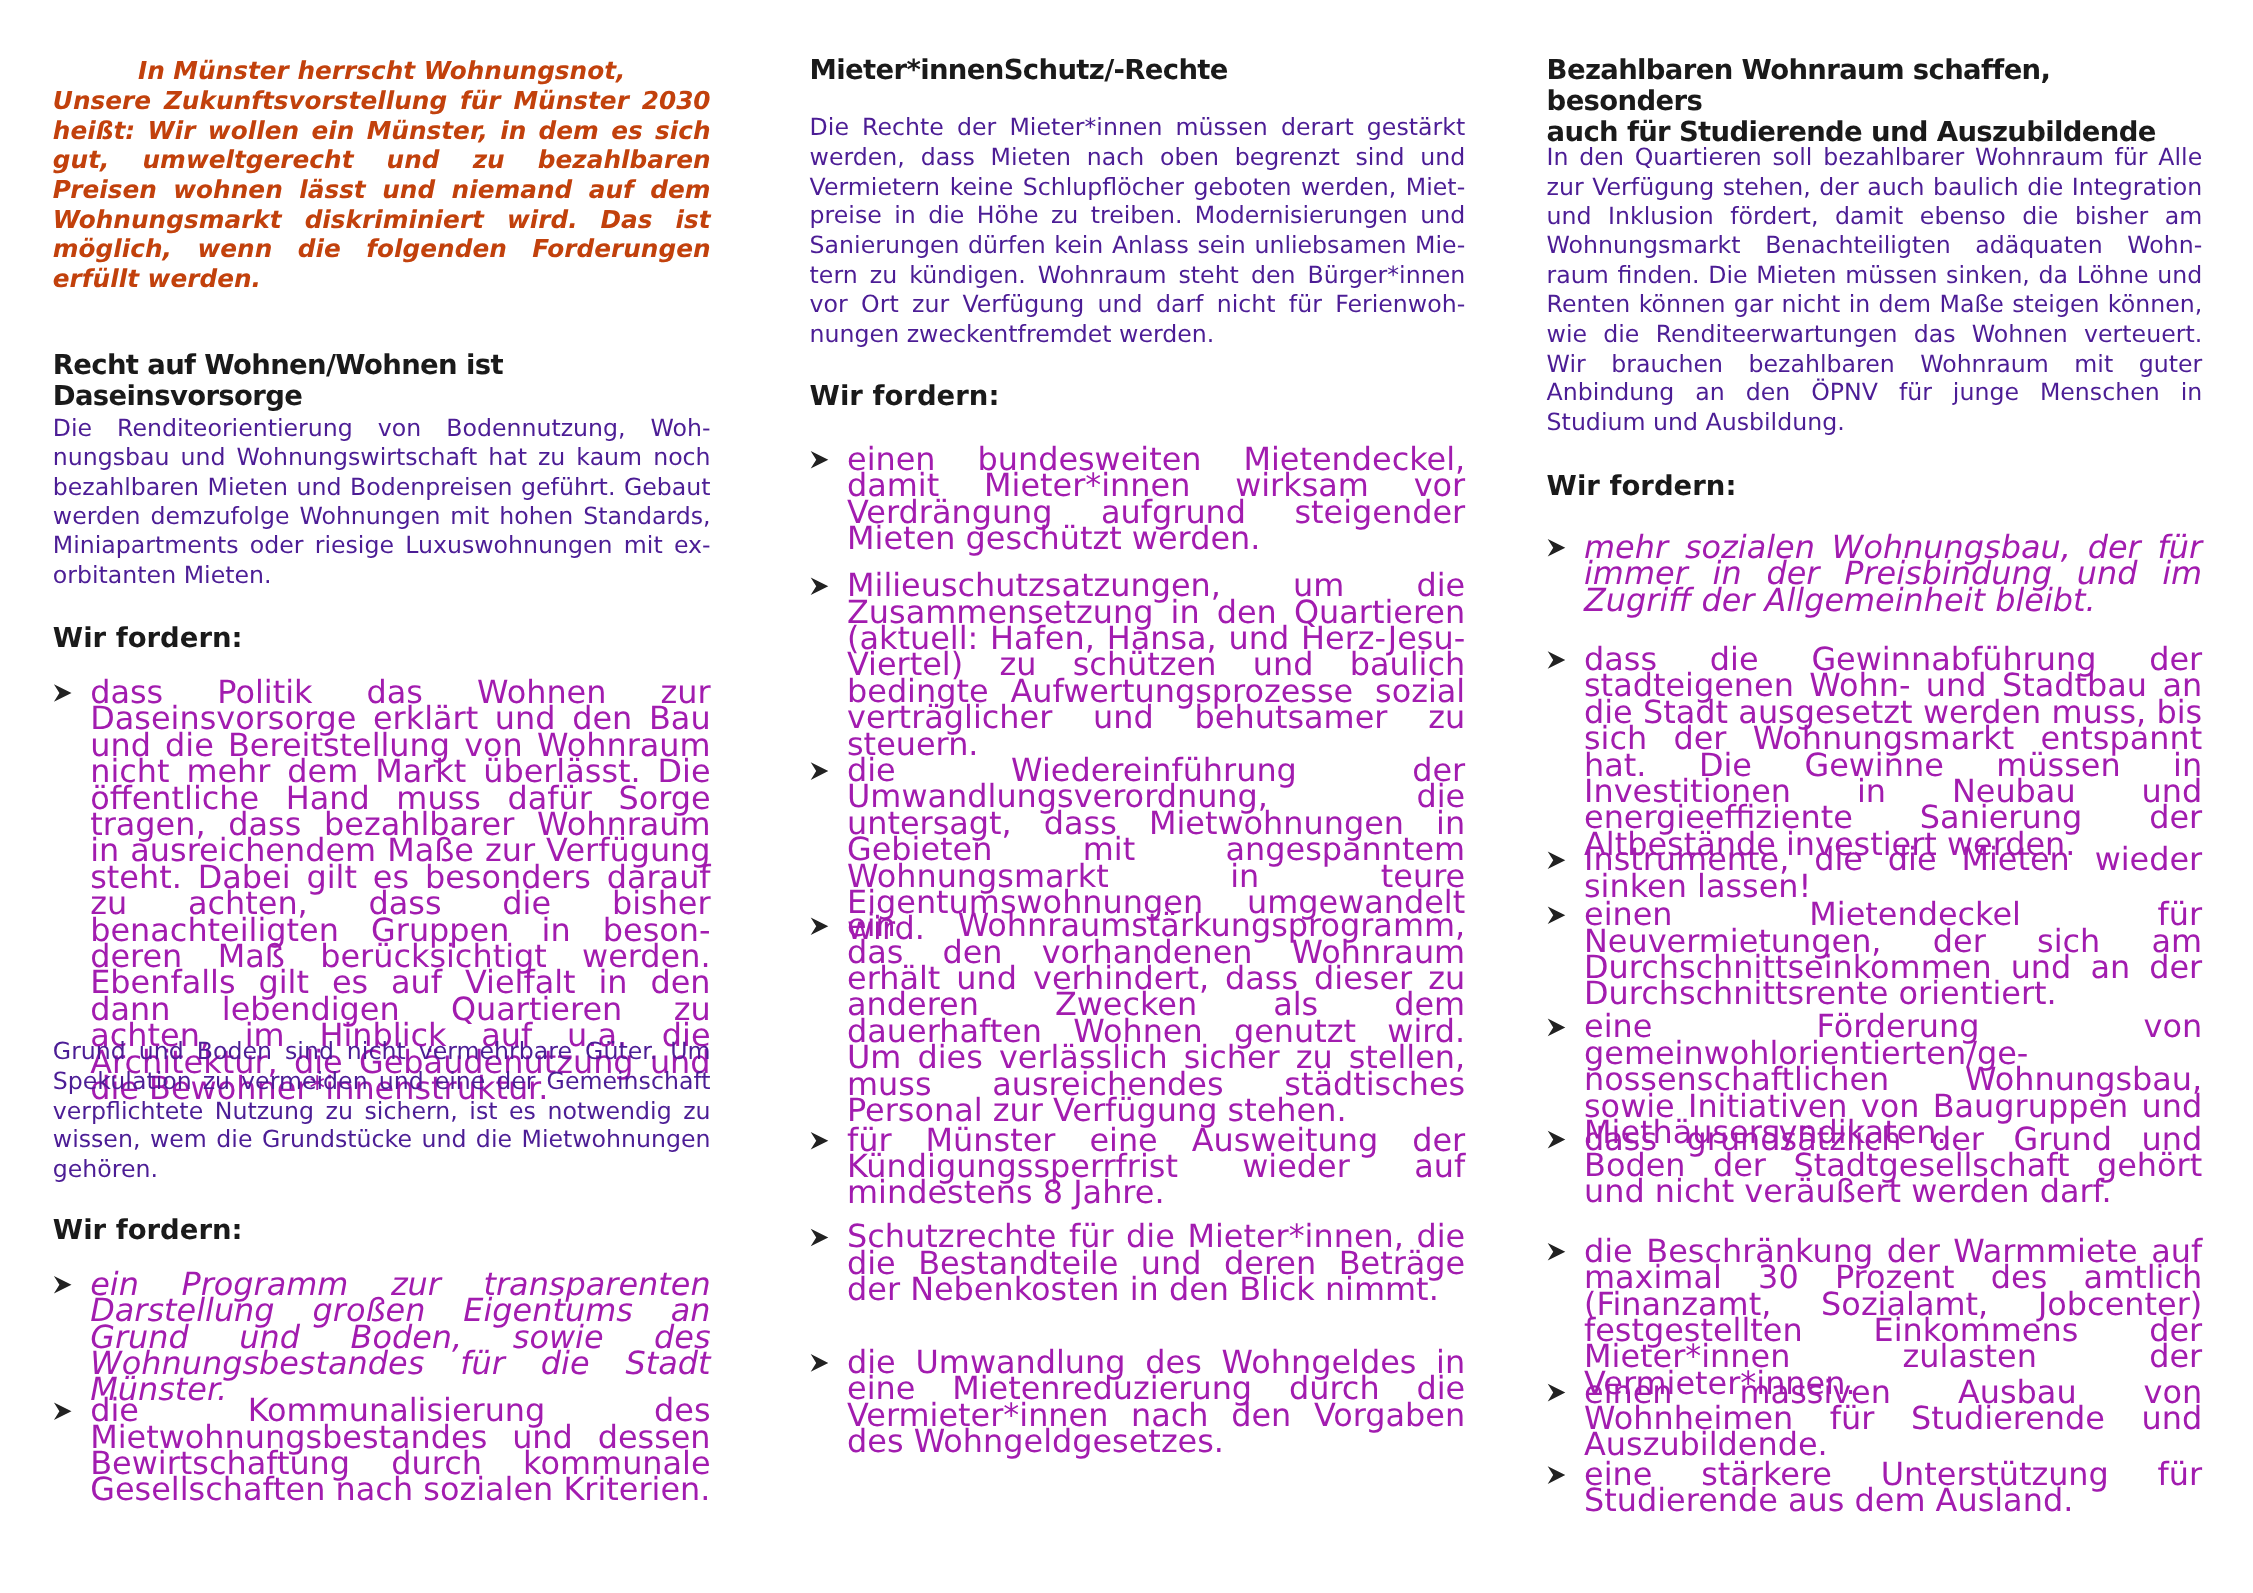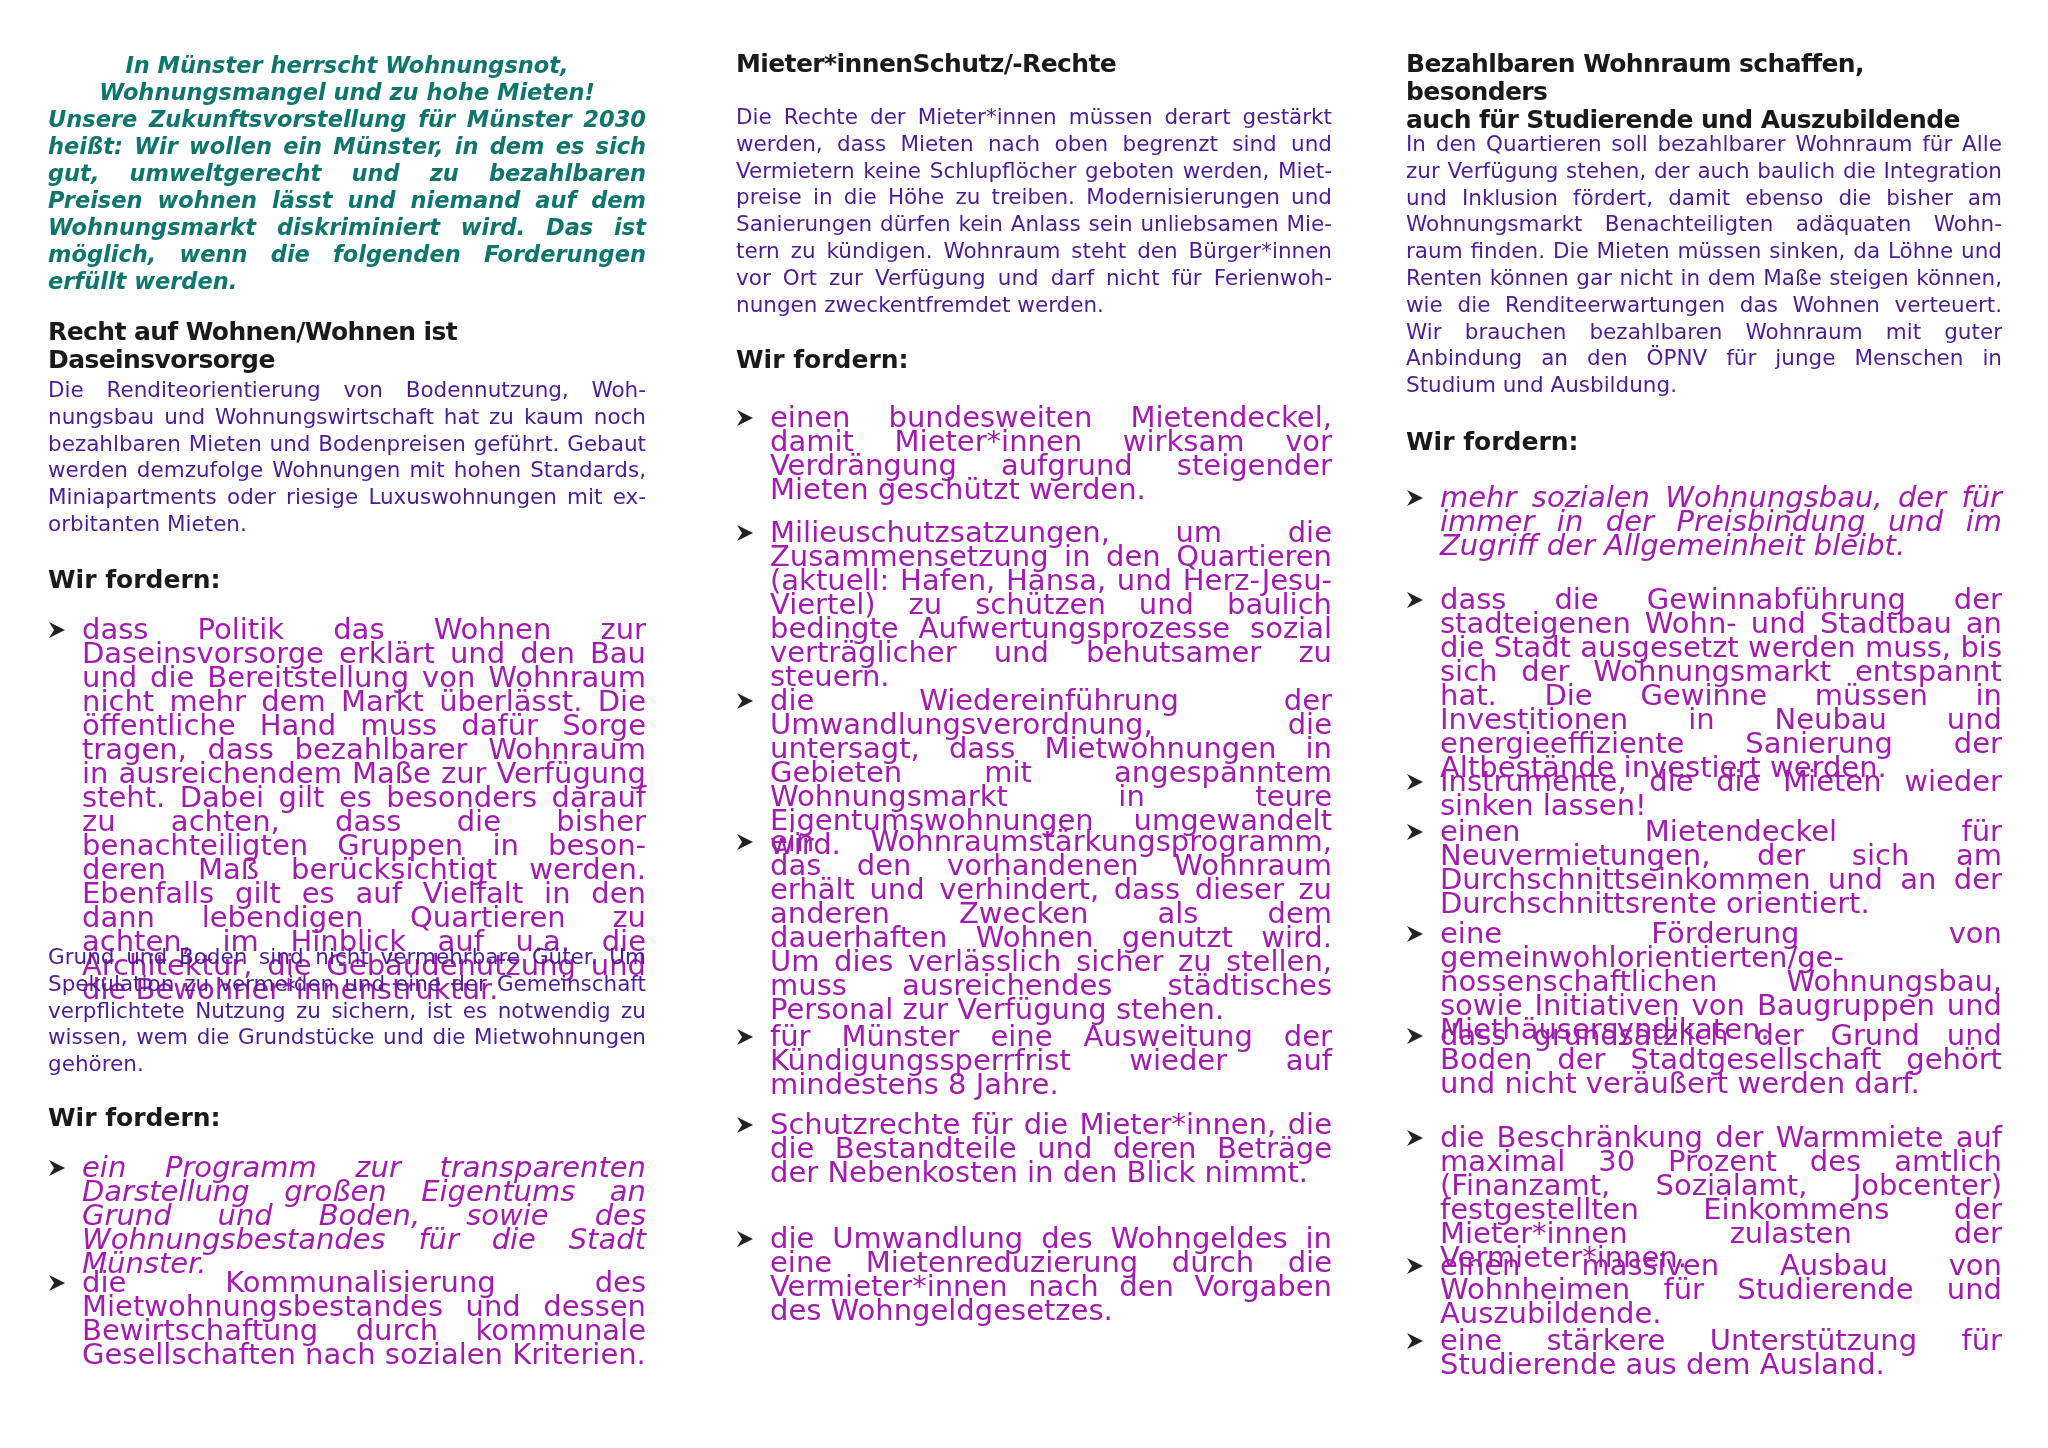--- a/index.html
+++ b/index.html
@@ -8,21 +8,21 @@
     font-family: "DejaVu Sans", sans-serif; color: #1f1f1f;
   }
   .col { position: absolute; top: 0; }
   .col1 { left: 48px; width: 598px; }
   .col2 { left: 736px; width: 596px; }
   .col3 { left: 1406px; width: 596px; }
 
   .intro {
     position: absolute; top: 52px; left: 0; width: 100%;
     font-weight: bold; font-style: italic; font-size: 22.5px; line-height: 27px;
-    text-align: justify; color: #0f766e; margin: 0;
+    text-align: justify; color: #c2410c; margin: 0;
   }
   .intro .c { display: block; text-align: center; }
   .intro .j { display: block; text-align: justify; text-align-last: left; }
 
   h2 {
     position: absolute; left: 0; width: 100%; margin: 0;
     font-family: "DejaVu Sans", sans-serif; font-weight: bold; font-size: 25px;
     line-height: 28px; letter-spacing: -0.6px; color: #1a1a1a;
   }
   h2.center { }
@@ -50,21 +50,20 @@
   <defs>
     <symbol id="arrowhead" viewBox="0 0 18 22">
       <path d="M1 3 L17 11 L1 19 L6 11 Z" fill="#222"></path>
     </symbol>
   </defs>
 </svg>
 
 <div class="col col1">
   <div class="intro">
     <span class="c">In Münster herrscht Wohnungsnot,</span>
-    <span class="c">Wohnungsmangel und zu hohe Mieten!</span>
     <span class="j">Unsere Zukunftsvorstellung für Münster 2030 heißt: Wir wollen ein Münster, in dem es sich gut, umweltgerecht und zu bezahlbaren Preisen wohnen lässt und niemand auf dem Wohnungs­markt diskriminiert wird. Das ist möglich, wenn die folgenden Forderungen erfüllt werden.</span>
   </div>
 
   <h2 style="top:318px;">Recht auf Wohnen/Wohnen ist Daseinsvorsorge</h2>
 
   <p class="body" style="top:377px;">Die Renditeorientierung von Bodennutzung, Woh­nungsbau und Wohnungswirtschaft hat zu kaum noch bezahlbaren Mieten und Bodenpreisen geführt. Gebaut werden demzufolge Wohnungen mit hohen Standards, Miniapartments oder riesige Luxuswohnungen mit ex­orbitanten Mieten.</p>
 
   <h3 style="top:566px;">Wir fordern:</h3>
 
   <div class="item" style="top:617px;">

